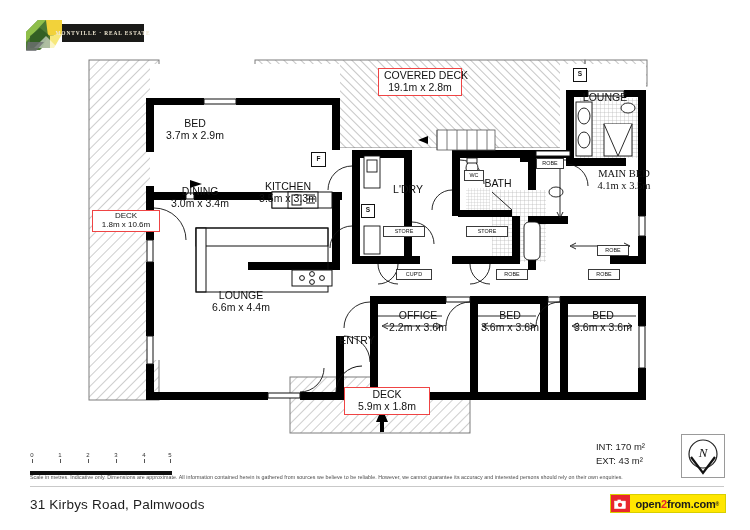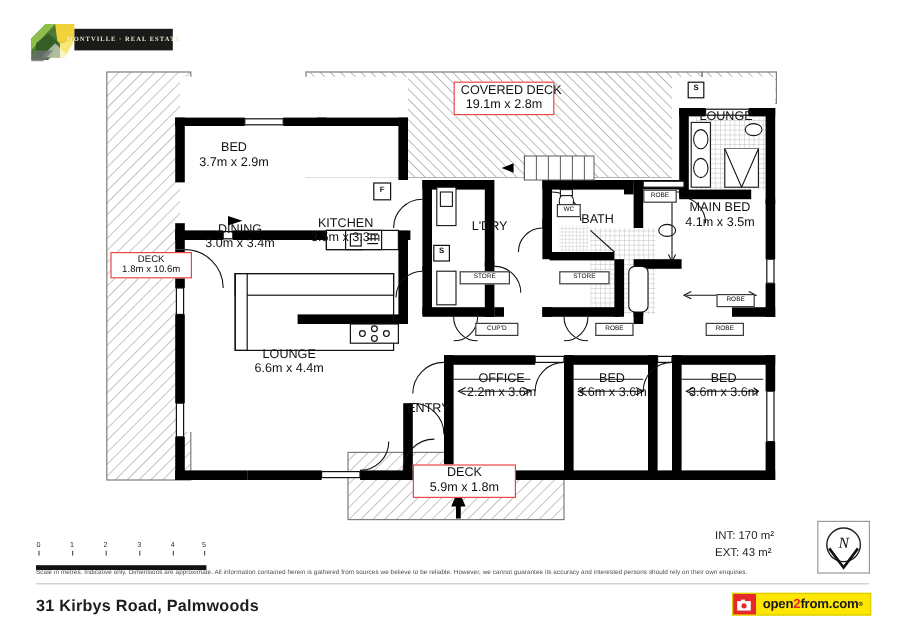--- a/index.html
+++ b/index.html
@@ -35,21 +35,21 @@
   
   #scalebar{position:absolute;left:30px;top:452px;width:142px;}
   #scalebar .ticks{position:relative;height:11px;}
   #scalebar .ticks b{position:absolute;top:0;font-size:6px;font-weight:normal;
      transform:translateX(-50%);color:#333;}
   #scalebar .ticks i{position:absolute;bottom:0;width:1px;height:4px;background:#555;}
   #scalebar .bar{height:4px;background:#111;border:0;}
   #disclaimer{position:absolute;left:30px;top:474px;width:694px;font-size:5.3px;
      color:#4b4b4b;letter-spacing:.05px;}
   #rule{position:absolute;left:30px;top:486px;width:694px;height:1px;background:#c9c9c9;}
-  #address{position:absolute;left:30px;top:497px;font-size:13.5px;font-weight:bold;
+  #address{position:absolute;left:30px;top:497px;font-size:13.5px;font-weight:normal;
      color:#1d1d1d;letter-spacing:.2px;}
 
   #areas{position:absolute;right:105px;top:440px;text-align:left;font-size:9.5px;
      color:#1d1d1d;line-height:1.5;}
   #compass{position:absolute;right:25px;top:434px;width:42px;height:42px;
      border:1px solid #9a9a9a;background:#fff;}
 
   #o2v{position:absolute;right:24px;top:494px;height:17px;display:flex;
      border:1px solid #d8cf00;background:#ffe600;align-items:stretch;}
   #o2v .ico{width:19px;background:#e8262d;display:flex;align-items:center;
@@ -322,21 +322,21 @@
 
   <div class="lbl boxed" style="left:378px;top:68px;width:72px;">
     <span class="n">COVERED DECK</span>
     <span class="d">19.1m x 2.8m</span>
   </div>
 
   <div class="lbl" style="left:568px;top:92px;width:74px;">
     <span class="n">LOUNGE</span>
   </div>
 
-  <div class="lbl" style="left:556px;top:168px;width:88px;">
+  <div class="lbl" style="left:580px;top:168px;width:88px;font-family:Liberation Serif, serif;">
     <span class="n">MAIN BED</span>
     <span class="d">4.1m x 3.5m</span>
   </div>
 
   <div class="lbl" style="left:152px;top:186px;width:96px;">
     <span class="n">DINING</span>
     <span class="d">3.0m x 3.4m</span>
   </div>
 
   <div class="lbl" style="left:240px;top:181px;width:96px;">

